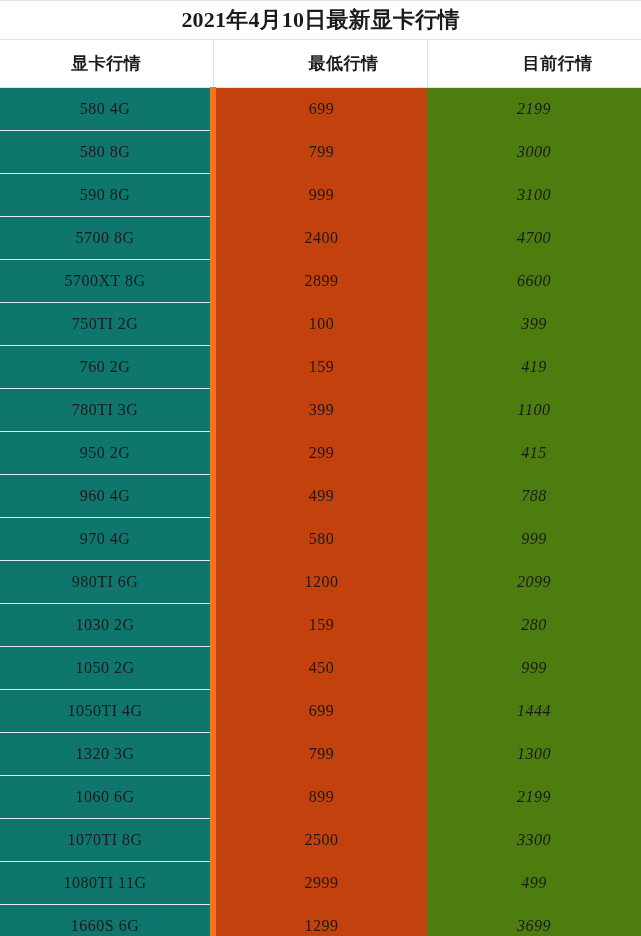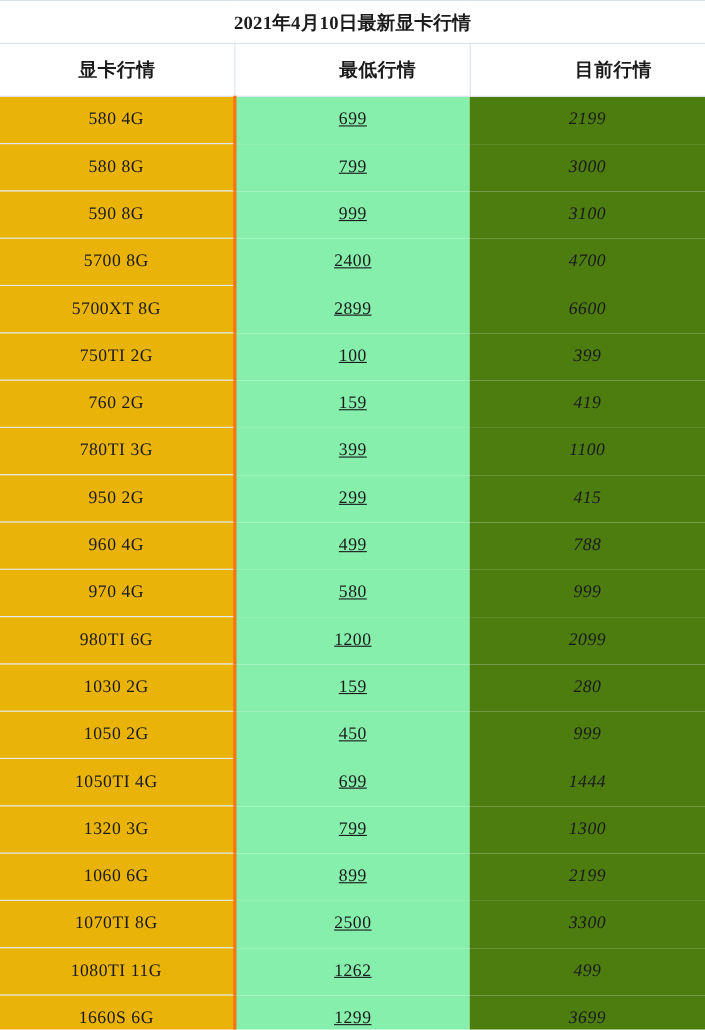--- a/index.html
+++ b/index.html
@@ -32,21 +32,21 @@
   col.c-name    { width: 213px; }
   col.c-low     { width: 214px; }
   col.c-current { width: 214px; }
 
   tr.title-row td {
     height: 38px;
     border-top: 1px solid #dbe2ef;
     border-bottom: 1px solid #dbe2ef;
     text-align: center;
     vertical-align: middle;
-    font-size: 17px;
+    font-size: 22px;
     font-weight: bold;
     color: #1b1b1b;
     letter-spacing: 0.2px;
     background: #ffffff;
     padding: 0;
   }
 
   tr.header-row th {
     height: 47px;
     padding: 0;
@@ -70,28 +70,27 @@
     height: 42px;
     padding: 0;
     text-align: center;
     vertical-align: middle;
     font-size: 16px;
     color: #1a1a1a;
     letter-spacing: 0.5px;
   }
 
   td.cell-name {
-    background: #eab308;
+    background: #0f766e;
     border-bottom: 1px solid #e4eaf3;
-    border-right: 3px solid #f97316;
+    border-right: 6px solid #f97316;
   }
   td.cell-low {
-    background: #86efac;
+    background: #c2410c;
     color: #1a1a1a;
-    text-decoration: underline;
   }
   td.cell-current {
     background: #4d7c0f;
     color: #1a1a1a;
     font-style: italic;
   }
 </style>
 </head>
 <body>
 
@@ -198,21 +197,21 @@
           <td class="cell-low">899</td>
           <td class="cell-current">2199</td>
         </tr>
         <tr class="data-row">
           <td class="cell-name">1070TI 8G</td>
           <td class="cell-low">2500</td>
           <td class="cell-current">3300</td>
         </tr>
         <tr class="data-row">
           <td class="cell-name">1080TI 11G</td>
-          <td class="cell-low">1262</td>
+          <td class="cell-low">2999</td>
           <td class="cell-current">499</td>
         </tr>
         <tr class="data-row">
           <td class="cell-name">1660S 6G</td>
           <td class="cell-low">1299</td>
           <td class="cell-current">3699</td>
         </tr>
       </tbody>
   </table>
 </div>

